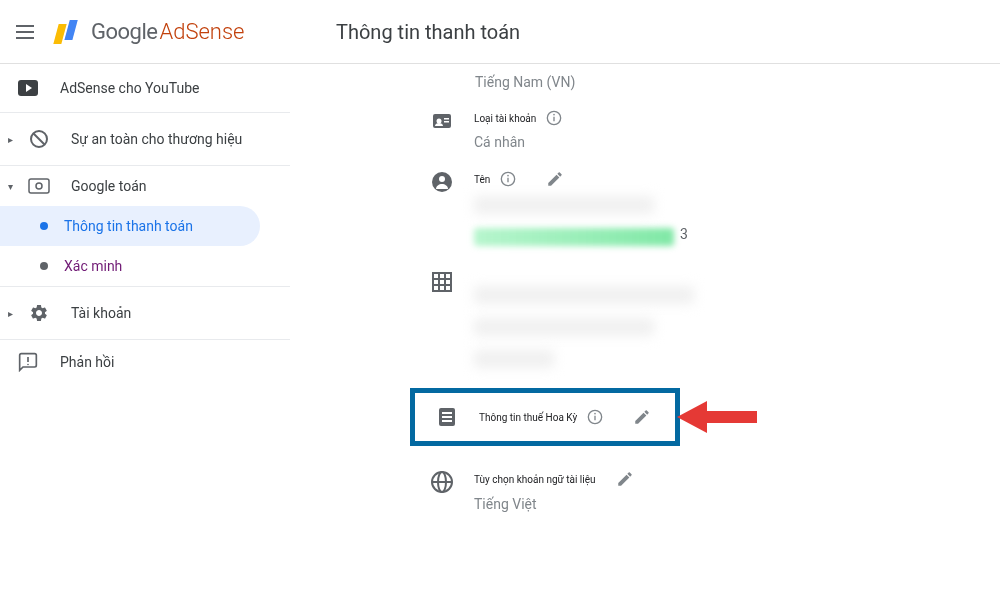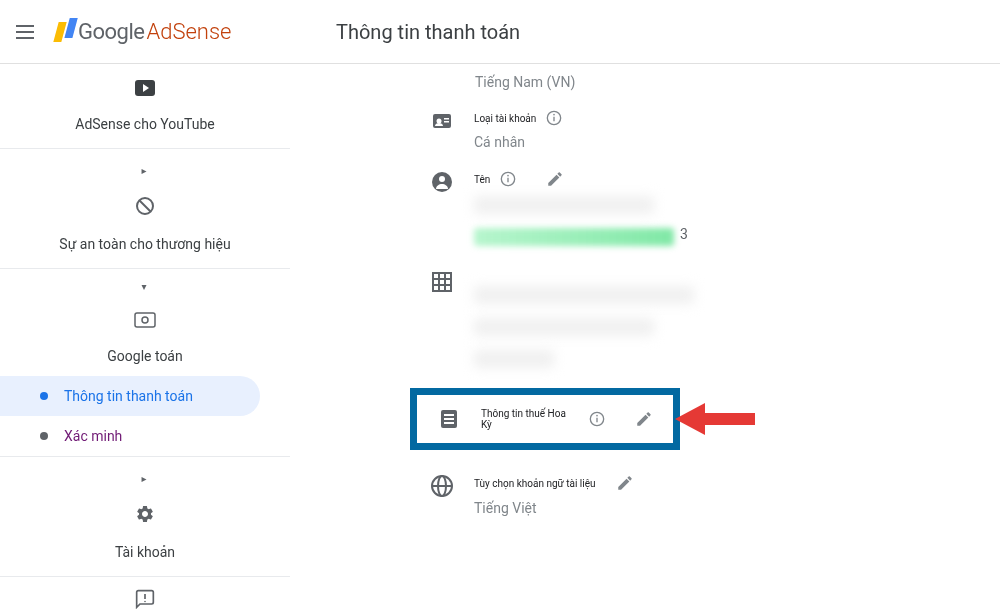--- a/index.html
+++ b/index.html
@@ -31,22 +31,22 @@
       gap: 4px;
       margin-right: 16px;
     }
     .menu-icon span {
       height: 2px;
       background: #5f6368;
       width: 18px;
     }
     .logo-section {
       display: flex;
-      align-items: center;
-      gap: 4px;
+      align-items: flex-end;
+      gap: 17px;
       width: 240px;
     }
     .adsense-logo {
       display: flex;
       gap: 2px;
     }
     .logo-piece {
       width: 8px;
       height: 20px;
       transform: skewX(-15deg);
@@ -81,21 +81,20 @@
       padding-top: 0;
     }
     .sidebar-item {
       display: flex;
       align-items: center;
       padding: 12px 16px;
       cursor: pointer;
       color: #3c4043;
       font-size: 14px;
       gap: 20px;
-      flex-direction: column;
     }
     .sidebar-item.section {
       border-bottom: 1px solid #e8eaed;
       padding: 16px 16px;
     }
     .sidebar-item .icon-box {
       width: 24px;
       display: flex;
       align-items: center;
       justify-content: center;
@@ -196,21 +195,21 @@
     }
     .badge-3 {
       display: inline-block;
       color: #5f6368;
       font-size: 14px;
       vertical-align: top;
       margin-left: 2px;
       margin-top: 6px;
     }
     .highlight-box {
-      border: 7px solid #0369a1;
+      border: 5px solid #0369a1;
       padding: 12px 20px;
       margin-left: 80px;
       margin-right: 280px;
       display: flex;
       align-items: center;
       position: relative;
     }
     .arrow-annotation {
       position: absolute;
       right: -82px;

